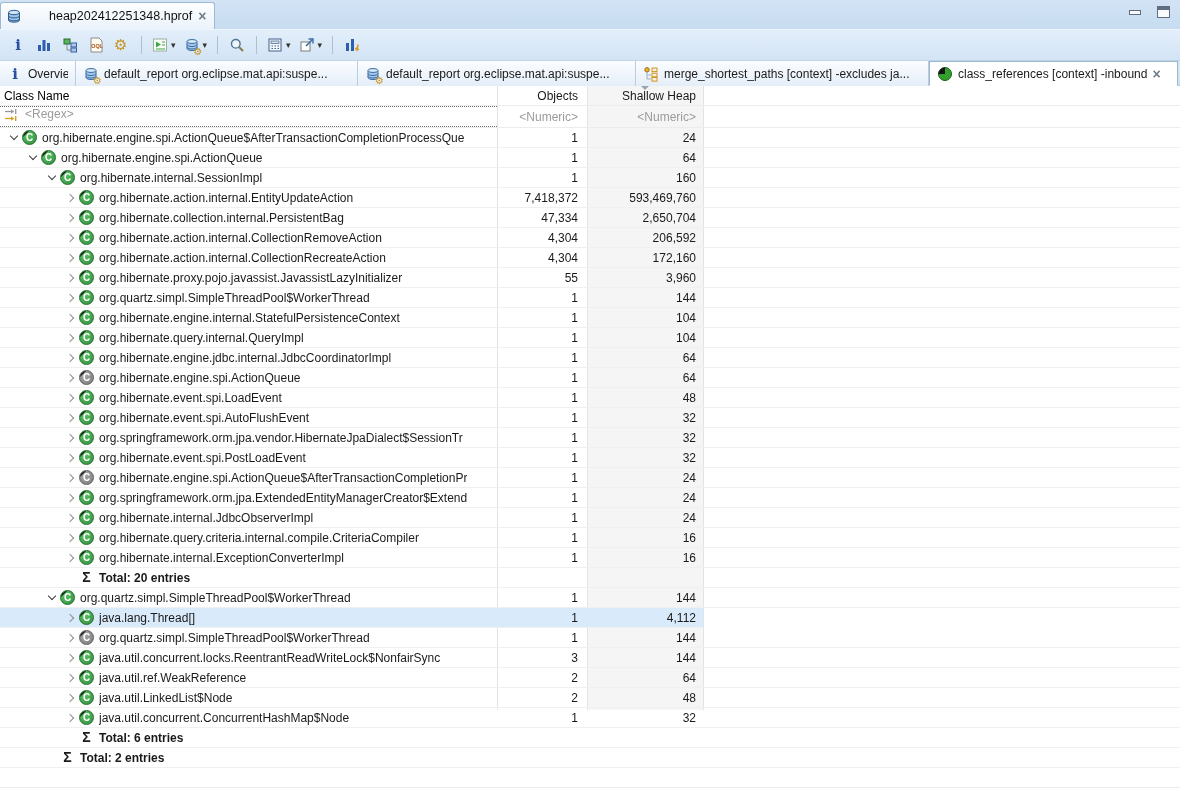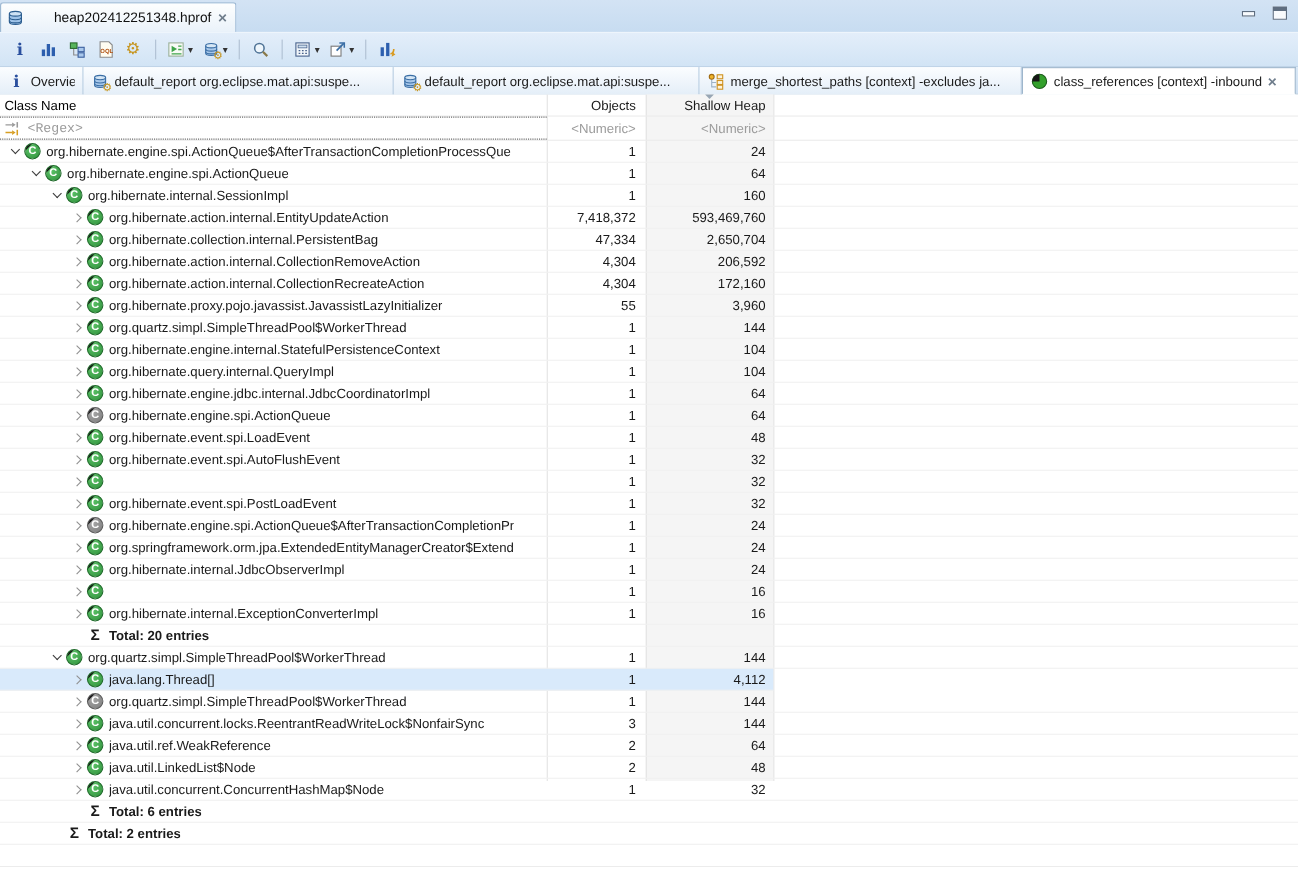--- a/index.html
+++ b/index.html
@@ -33,21 +33,21 @@
   .grid { position:relative; height:624px; background:#fff; }
   .band { position:absolute; top:0; bottom:0; left:587px; width:116px; background:#f5f5f5; z-index:0; }
   .vline { position:absolute; top:0; bottom:0; width:1px; background:#e3e3e3; z-index:0; }
   .headrow { position:relative; z-index:1; height:20px; display:flex; border-bottom:1px solid #ececec; }
   .h-name { width:497px; padding:3px 4px 0 4px; color:#000; }
   .h-obj { width:90px; text-align:right; padding:3px 9px 0 0; }
   .h-shallow { width:116px; text-align:right; padding:3px 7px 0 0; position:relative; }
   .sortmark { position:absolute; top:0px; left:50%; margin-left:-4px; width:0; height:0;
     border-left:4px solid transparent; border-right:4px solid transparent; border-top:4px solid #98a6b4; }
   .filterrow { position:relative; z-index:1; height:22px; display:flex; border-bottom:1px solid #ececec; color:#9b9b9b; }
-  .f-name { width:497px; display:flex; align-items:center; gap:5px; padding:0 4px; border-top:1px dotted #6a6a6a; border-bottom:1px dotted #6a6a6a;font-family:Liberation Mono, monospace; }
+  .f-name { width:497px; display:flex; gap:5px; padding:0 4px; border-top:1px dotted #6a6a6a; border-bottom:1px dotted #6a6a6a; }
   .f-obj { width:90px; text-align:right; padding:4px 9px 0 0; }
   .f-shallow { width:116px; text-align:right; padding:4px 7px 0 0; }
 
   .tbody { position:relative; z-index:1; }
   .trow { height:20px; display:flex; align-items:center; border-bottom:1px solid #f0f0f0; cursor:default; }
   .trow.sel { background:#d9eafb; width:703px; }
   .c-name { width:497px; display:flex; align-items:center; overflow:hidden; white-space:nowrap; height:100%; }
   .c-obj { width:90px; text-align:right; padding-right:9px; }
   .c-shallow { width:116px; text-align:right; padding-right:7px; }
   .chev { width:16px; height:16px; flex:none; display:flex; align-items:center; justify-content:center; cursor:pointer; }
@@ -369,20 +369,21 @@
           <span class="cicon">C</span>
           <span class="rowlbl">org.hibernate.event.spi.AutoFlushEvent</span>
         </div>
         <div class="c-obj">1</div>
         <div class="c-shallow">32</div>
       </div>
       <div class="trow">
         <div class="c-name" style="padding-left: 63px;">
           <span class="chev col"></span>
           <span class="cicon">C</span>
+          <span class="rowlbl">org.springframework.orm.jpa.vendor.HibernateJpaDialect$SessionTr</span>
         </div>
         <div class="c-obj">1</div>
         <div class="c-shallow">32</div>
       </div>
       <div class="trow">
         <div class="c-name" style="padding-left: 63px;">
           <span class="chev col"></span>
           <span class="cicon">C</span>
           <span class="rowlbl">org.hibernate.event.spi.PostLoadEvent</span>
         </div>
@@ -413,20 +414,21 @@
           <span class="cicon">C</span>
           <span class="rowlbl">org.hibernate.internal.JdbcObserverImpl</span>
         </div>
         <div class="c-obj">1</div>
         <div class="c-shallow">24</div>
       </div>
       <div class="trow">
         <div class="c-name" style="padding-left: 63px;">
           <span class="chev col"></span>
           <span class="cicon">C</span>
+          <span class="rowlbl">org.hibernate.query.criteria.internal.compile.CriteriaCompiler</span>
         </div>
         <div class="c-obj">1</div>
         <div class="c-shallow">16</div>
       </div>
       <div class="trow">
         <div class="c-name" style="padding-left: 63px;">
           <span class="chev col"></span>
           <span class="cicon">C</span>
           <span class="rowlbl">org.hibernate.internal.ExceptionConverterImpl</span>
         </div>

